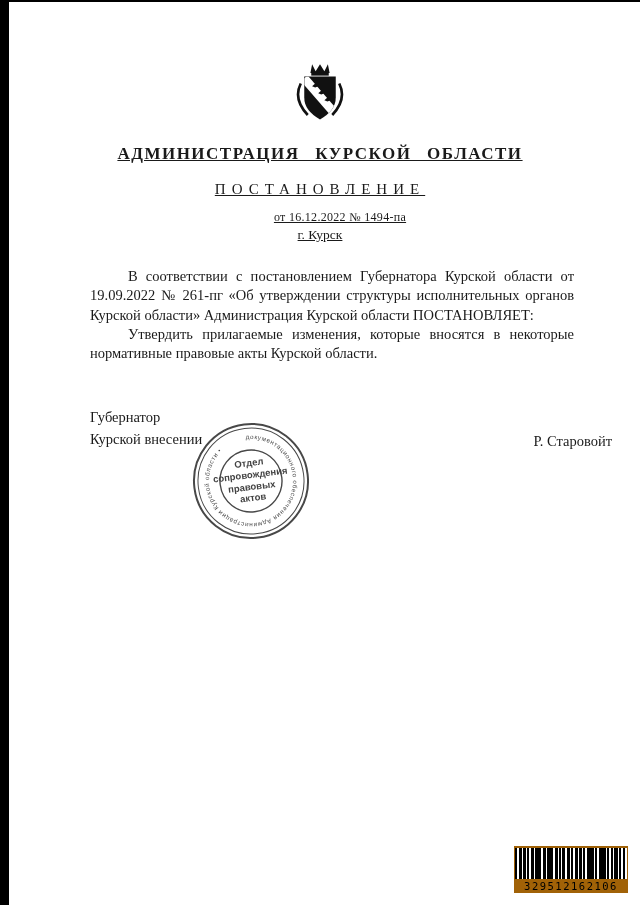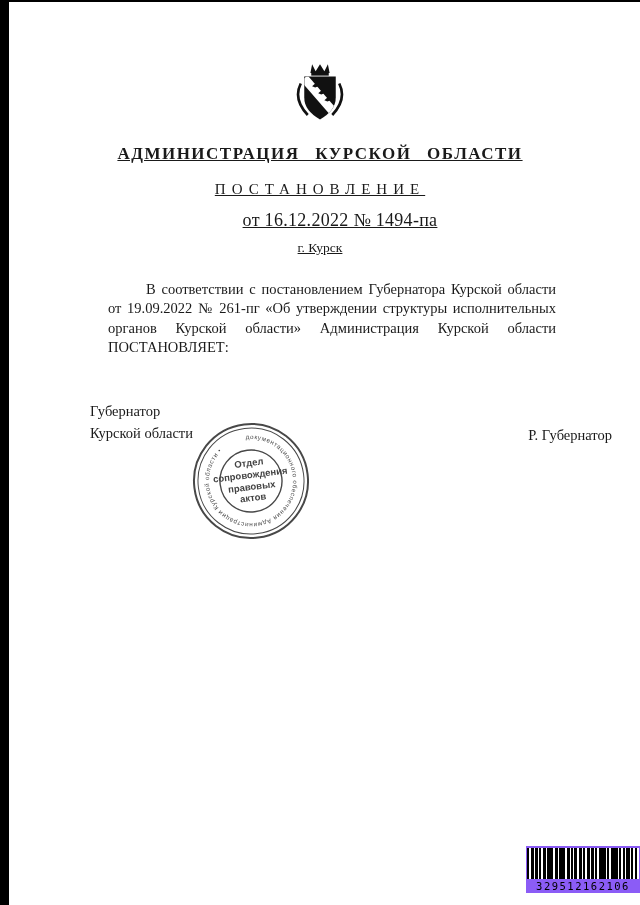--- a/index.html
+++ b/index.html
@@ -8,41 +8,41 @@
     background:#ffffff;color:#1a1a1a;overflow:hidden;
     font-family:"Liberation Serif", serif;
   }
   .scan-edge-left{position:absolute;left:0;top:0;width:9px;height:905px;background:#000;}
   .scan-edge-top{position:absolute;left:0;top:0;width:640px;height:2px;background:#000;}
 
   .doc-header{text-align:center;padding-top:60px;text-decoration:underline;}
   .emblem{display:inline-block;line-height:0;}
   .org-name{font-size:17px;font-weight:bold;letter-spacing:1.5px;word-spacing:10px;margin-top:12px;}
   .doc-type{font-size:15px;letter-spacing:6px;margin-top:17px;}
-  .date-line{font-size:18px;margin-top:12px;letter-spacing:.3px;margin-left:40px;}
-  .city-line{font-size:13.5px;margin-top:9px;}
+  .date-line{font-size:12px;margin-top:12px;letter-spacing:.3px;margin-left:40px;}
+  .city-line{font-size:13.5px;margin-top:2px;}
   .doc-title{font-size:14.5px;font-weight:bold;margin:16px auto 0;max-width:470px;line-height:1.35;}
 
   .doc-body{margin:24px 66px 0 90px;}
-  .doc-body p{font-size:14.5px;line-height:1.33;text-align:justify;text-indent:38px;margin:18px;}
+  .doc-body p{font-size:14.5px;line-height:1.33;text-align:justify;text-indent:38px;margin:0;}
 
   .signature{display:flex;justify-content:space-between;align-items:flex-end;
     margin:44px 28px 0 90px;font-size:14.5px;}
   .sig-pos{line-height:1.5;}
   .sig-name{padding-bottom:1px;}
 
   .stamp{position:absolute;left:190px;top:420px;width:122px;height:122px;
     transform:rotate(-7deg);opacity:.93;}
   .stamp svg{position:absolute;inset:0;}
   .stamp-center{position:absolute;inset:0;display:flex;flex-direction:column;
     align-items:center;justify-content:center;gap:1px;
     font-family:"Liberation Sans", sans-serif;font-size:9.5px;font-weight:bold;
     color:#353535;line-height:1.15;text-align:center;}
 
-  .barcode{position:absolute;right:0;bottom:12px;width:112px;background:#8b5cf6;
+  .barcode{position:absolute;right:12px;bottom:12px;width:112px;background:#a16207;
     text-align:center;padding:2px 1px 1px;}
   .barcode-bars{height:31px;background-color:#fff;
     background-image:
       repeating-linear-gradient(90deg,#000 0 2px,transparent 2px 4px),
       repeating-linear-gradient(90deg,#000 0 1px,transparent 1px 6px),
       repeating-linear-gradient(90deg,transparent 0 8px,#000 8px 11px,transparent 11px 13px);}
   .barcode-digits{font-family:"DejaVu Sans Mono", monospace;font-size:10.5px;
     letter-spacing:1.5px;margin-top:1px;color:#000;}
 </style>
 </head>
@@ -78,28 +78,29 @@
     </span>
 
     <div class="org-name">АДМИНИСТРАЦИЯ КУРСКОЙ ОБЛАСТИ</div>
     <div class="doc-type">ПОСТАНОВЛЕНИЕ</div>
     <div class="date-line">от 16.12.2022 № 1494-па</div>
     <div class="city-line">г. Курск</div>
   </header>
 
   <main class="doc-body">
     <p>В соответствии с постановлением Губернатора Курской области от 19.09.2022 № 261-пг «Об утверждении структуры исполнительных органов Курской области» Администрация Курской области ПОСТАНОВЛЯЕТ:</p>
+    <p>Утвердить прилагаемые изменения, которые вносятся в некоторые нормативные правовые акты Курской области.</p>
   </main>
 
   <div class="signature">
     <div class="sig-pos">
       <div>Губернатор</div>
-      <div>Курской области</div>
+      <div>Курской внесении</div>
     </div>
-    <div class="sig-name">Р. Губернатор</div>
+    <div class="sig-name">Р. Старовойт</div>
   </div>
 
   <div class="stamp">
     <svg viewBox="0 0 122 122" aria-hidden="true">
       <circle cx="61" cy="61" r="57" fill="none" stroke="#3b3b3b" stroke-width="2"></circle>
       <circle cx="61" cy="61" r="53" fill="none" stroke="#3b3b3b" stroke-width="1"></circle>
       <circle cx="61" cy="61" r="31" fill="none" stroke="#3b3b3b" stroke-width="1.4"></circle>
       <path id="stamp-ring-path" d="M61,19 a42,42 0 1,1 -0.001,0" fill="none"></path>
       <text font-size="6.3" fill="#3b3b3b" letter-spacing="0.6" font-family="Liberation Sans, sans-serif">
         <textPath href="#stamp-ring-path">документационного обеспечения Администрации Курской области •</textPath>

